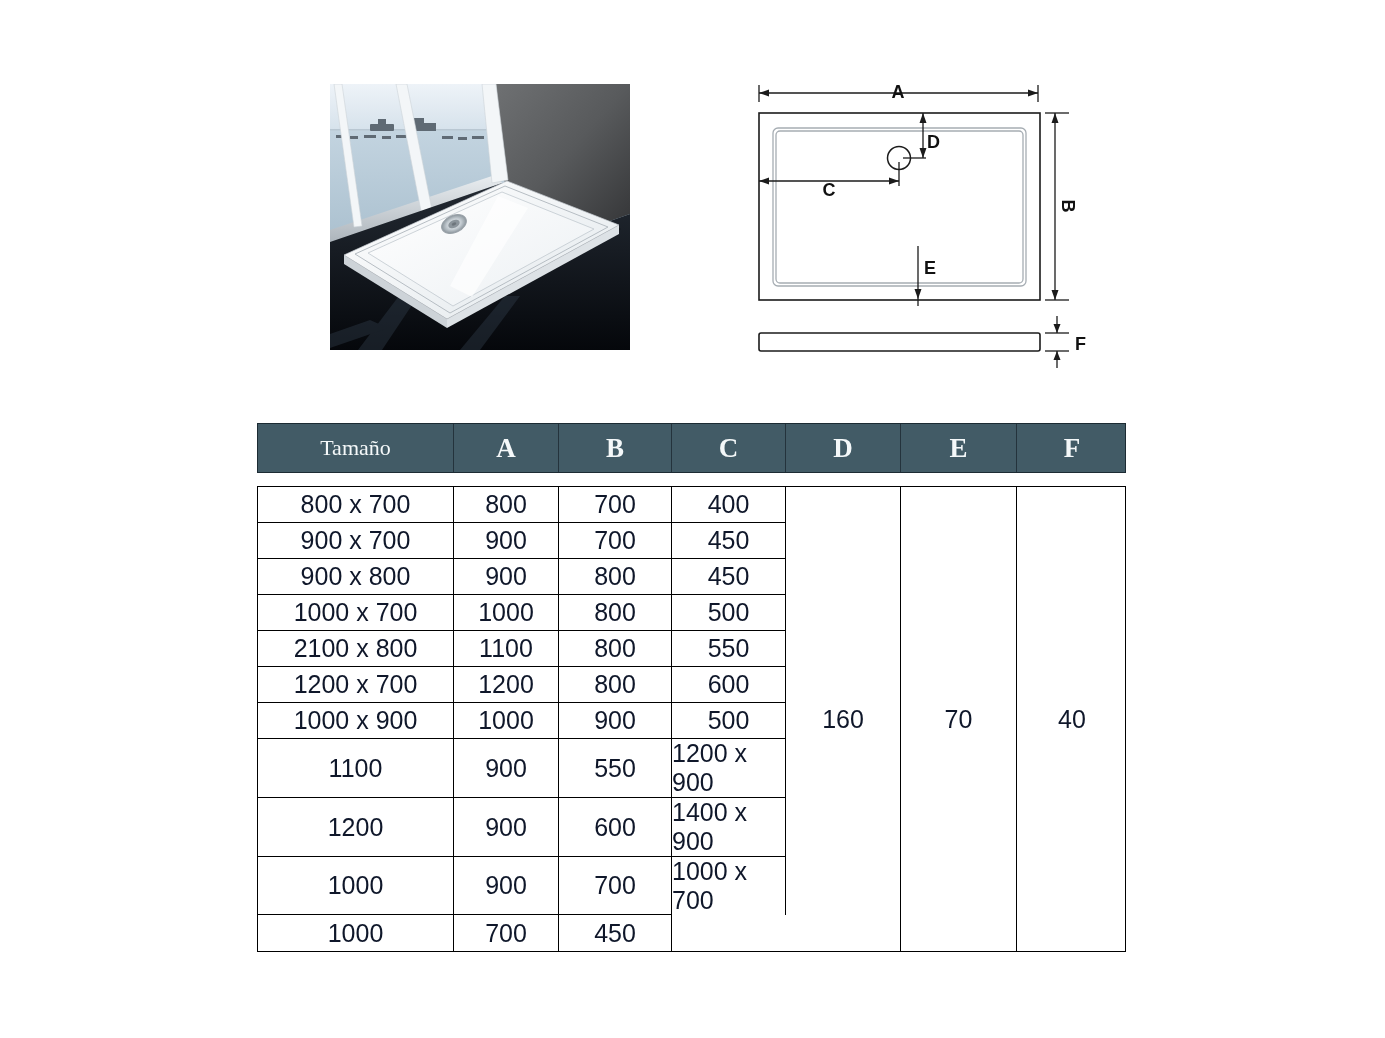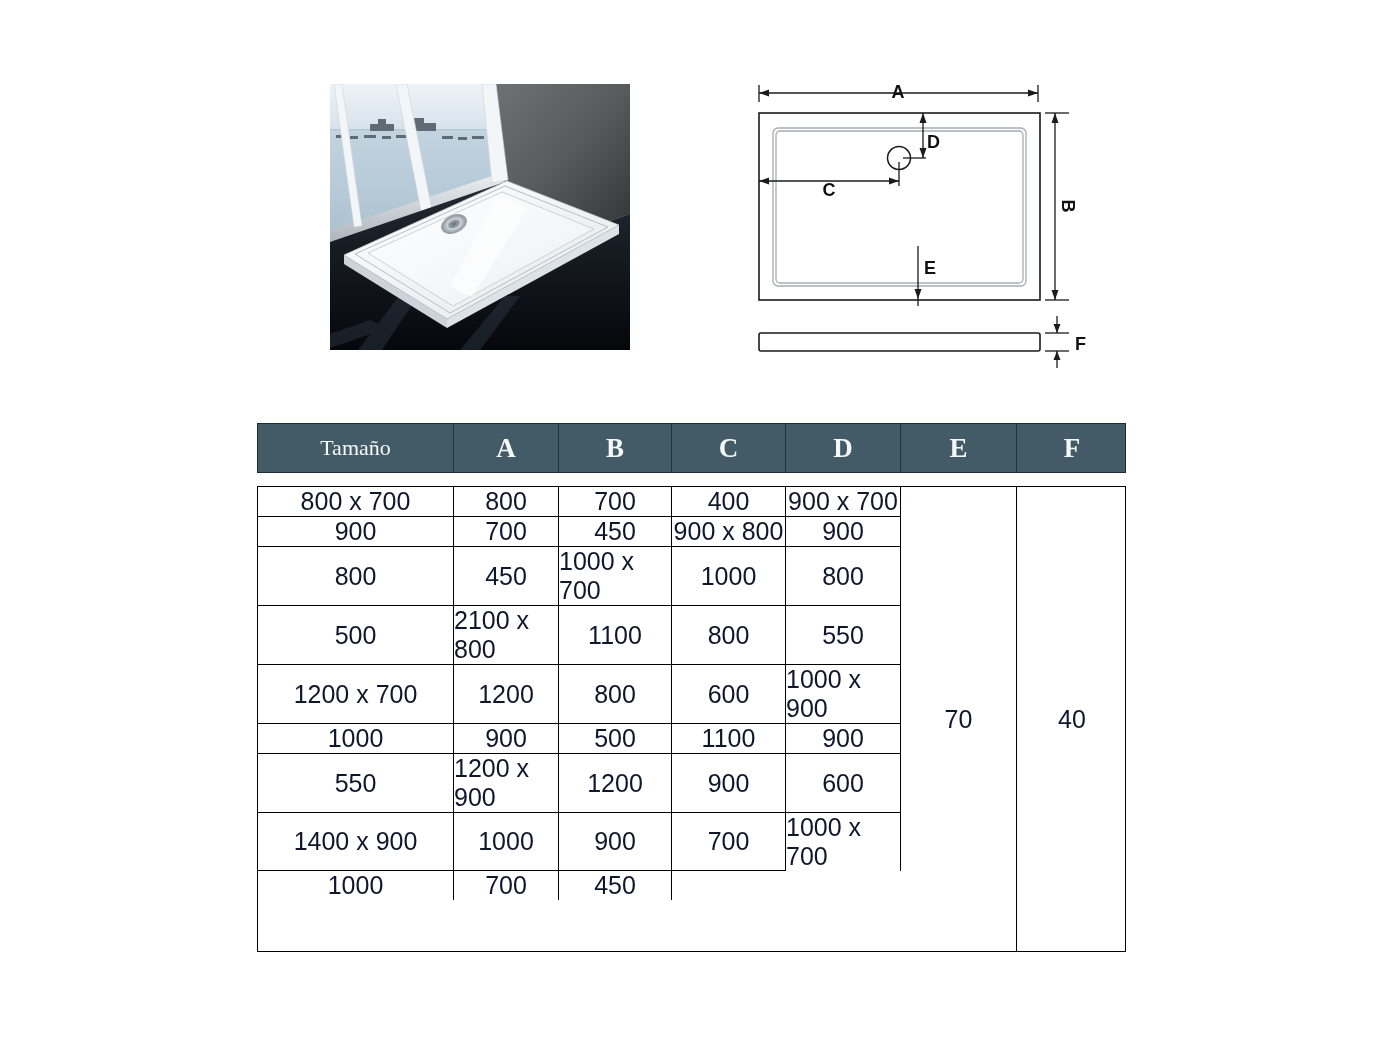--- a/index.html
+++ b/index.html
@@ -197,20 +197,21 @@
     <div class="hcell">Tamaño</div>
     <div class="hcell">A</div>
     <div class="hcell">B</div>
     <div class="hcell">C</div>
     <div class="hcell">D</div>
     <div class="hcell">E</div>
     <div class="hcell">F</div>
   </div>
 
   <div class="abs tbody">
+    <div class="cell c-d">160</div>
     <div class="cell c-e">70</div>
     <div class="cell c-f">40</div>
 
     <div class="cell c-size">800 x 700</div>
     <div class="cell c-a">800</div>
     <div class="cell c-b">700</div>
     <div class="cell c-c">400</div>
 
     <div class="cell c-size">900 x 700</div>
     <div class="cell c-a">900</div>

